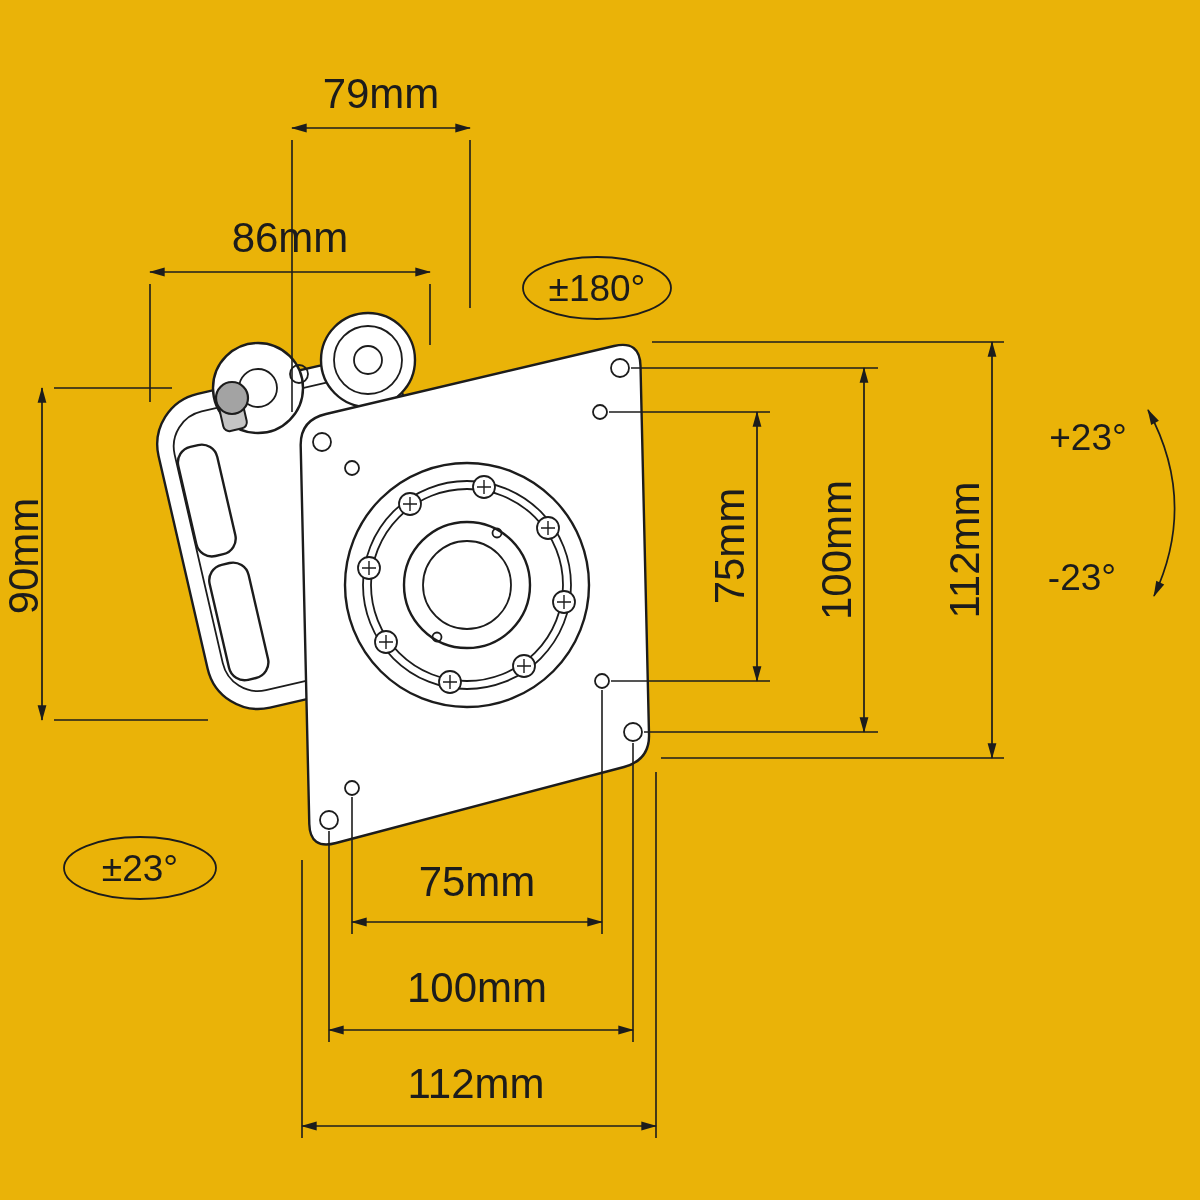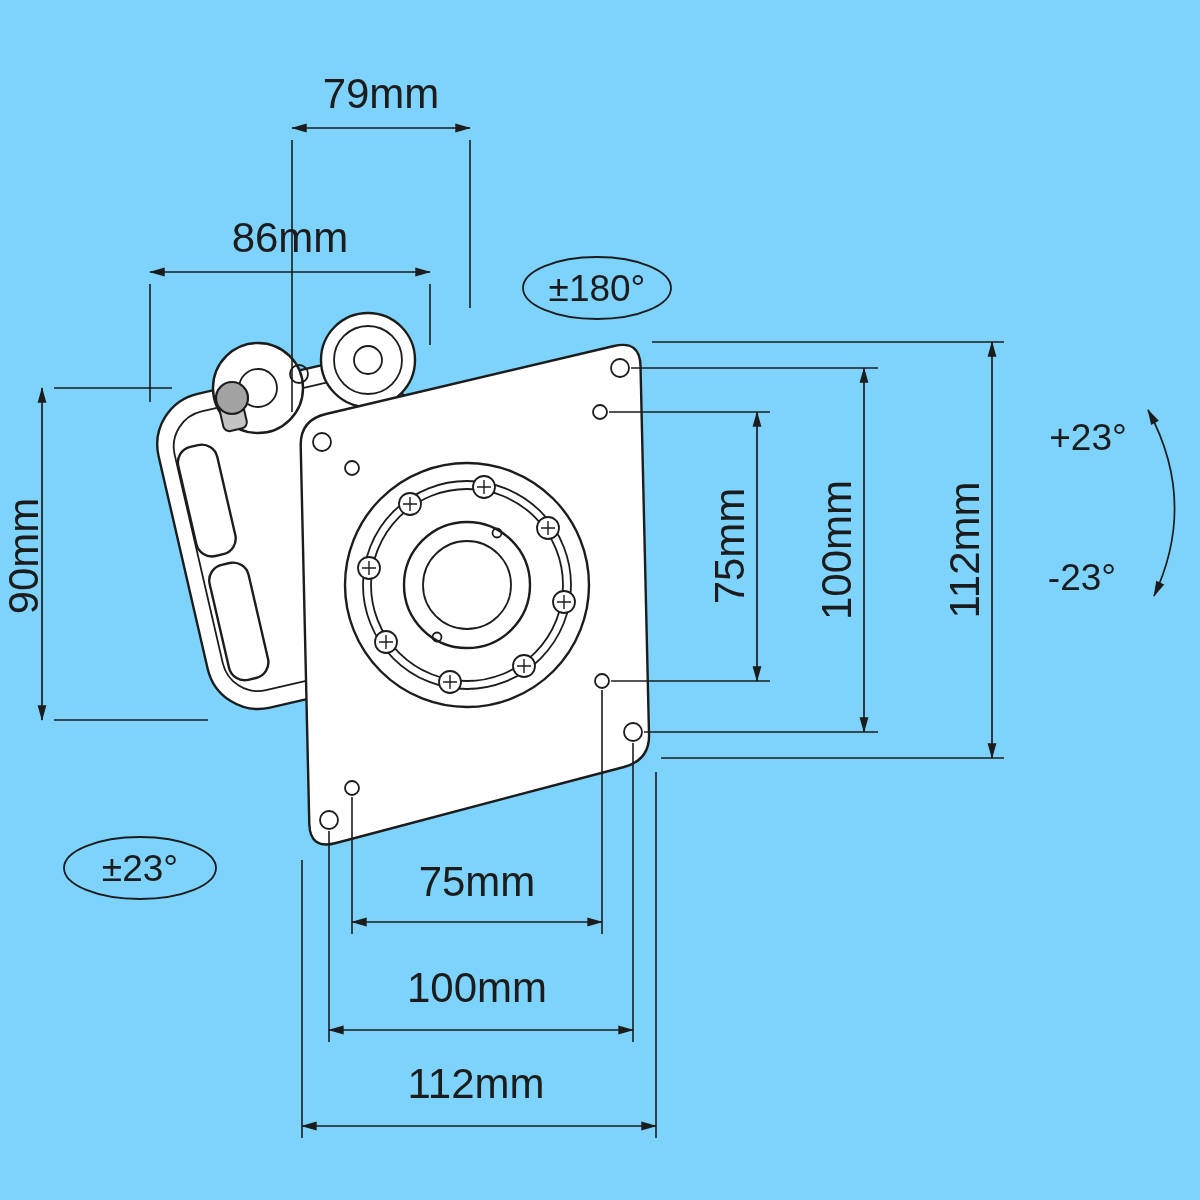--- a/index.html
+++ b/index.html
@@ -8,21 +8,21 @@
     background:#ffffff;
     width:1200px;
     height:1200px;
     overflow:hidden;
     font-family:"Liberation Sans", sans-serif;
   }
   .stage{
     width:1200px;
     height:1200px;
     position:relative;
-    background:#7dd3fc;
+    background:#eab308;
   }
   svg{display:block}
   .outline{fill:none;stroke:#1c1c1c;stroke-width:2.4;stroke-linejoin:round;stroke-linecap:round}
   .outline-thin{fill:none;stroke:#1c1c1c;stroke-width:1.8;stroke-linejoin:round;stroke-linecap:round}
   .solid-white{fill:#ffffff;stroke:#1c1c1c;stroke-width:2.4;stroke-linejoin:round}
   .dim{stroke:#1c1c1c;stroke-width:1.7;fill:none}
   .ext{stroke:#1c1c1c;stroke-width:1.6;fill:none}
   .dim-label{
     font-family:"Liberation Sans", sans-serif;
     font-size:42px;

